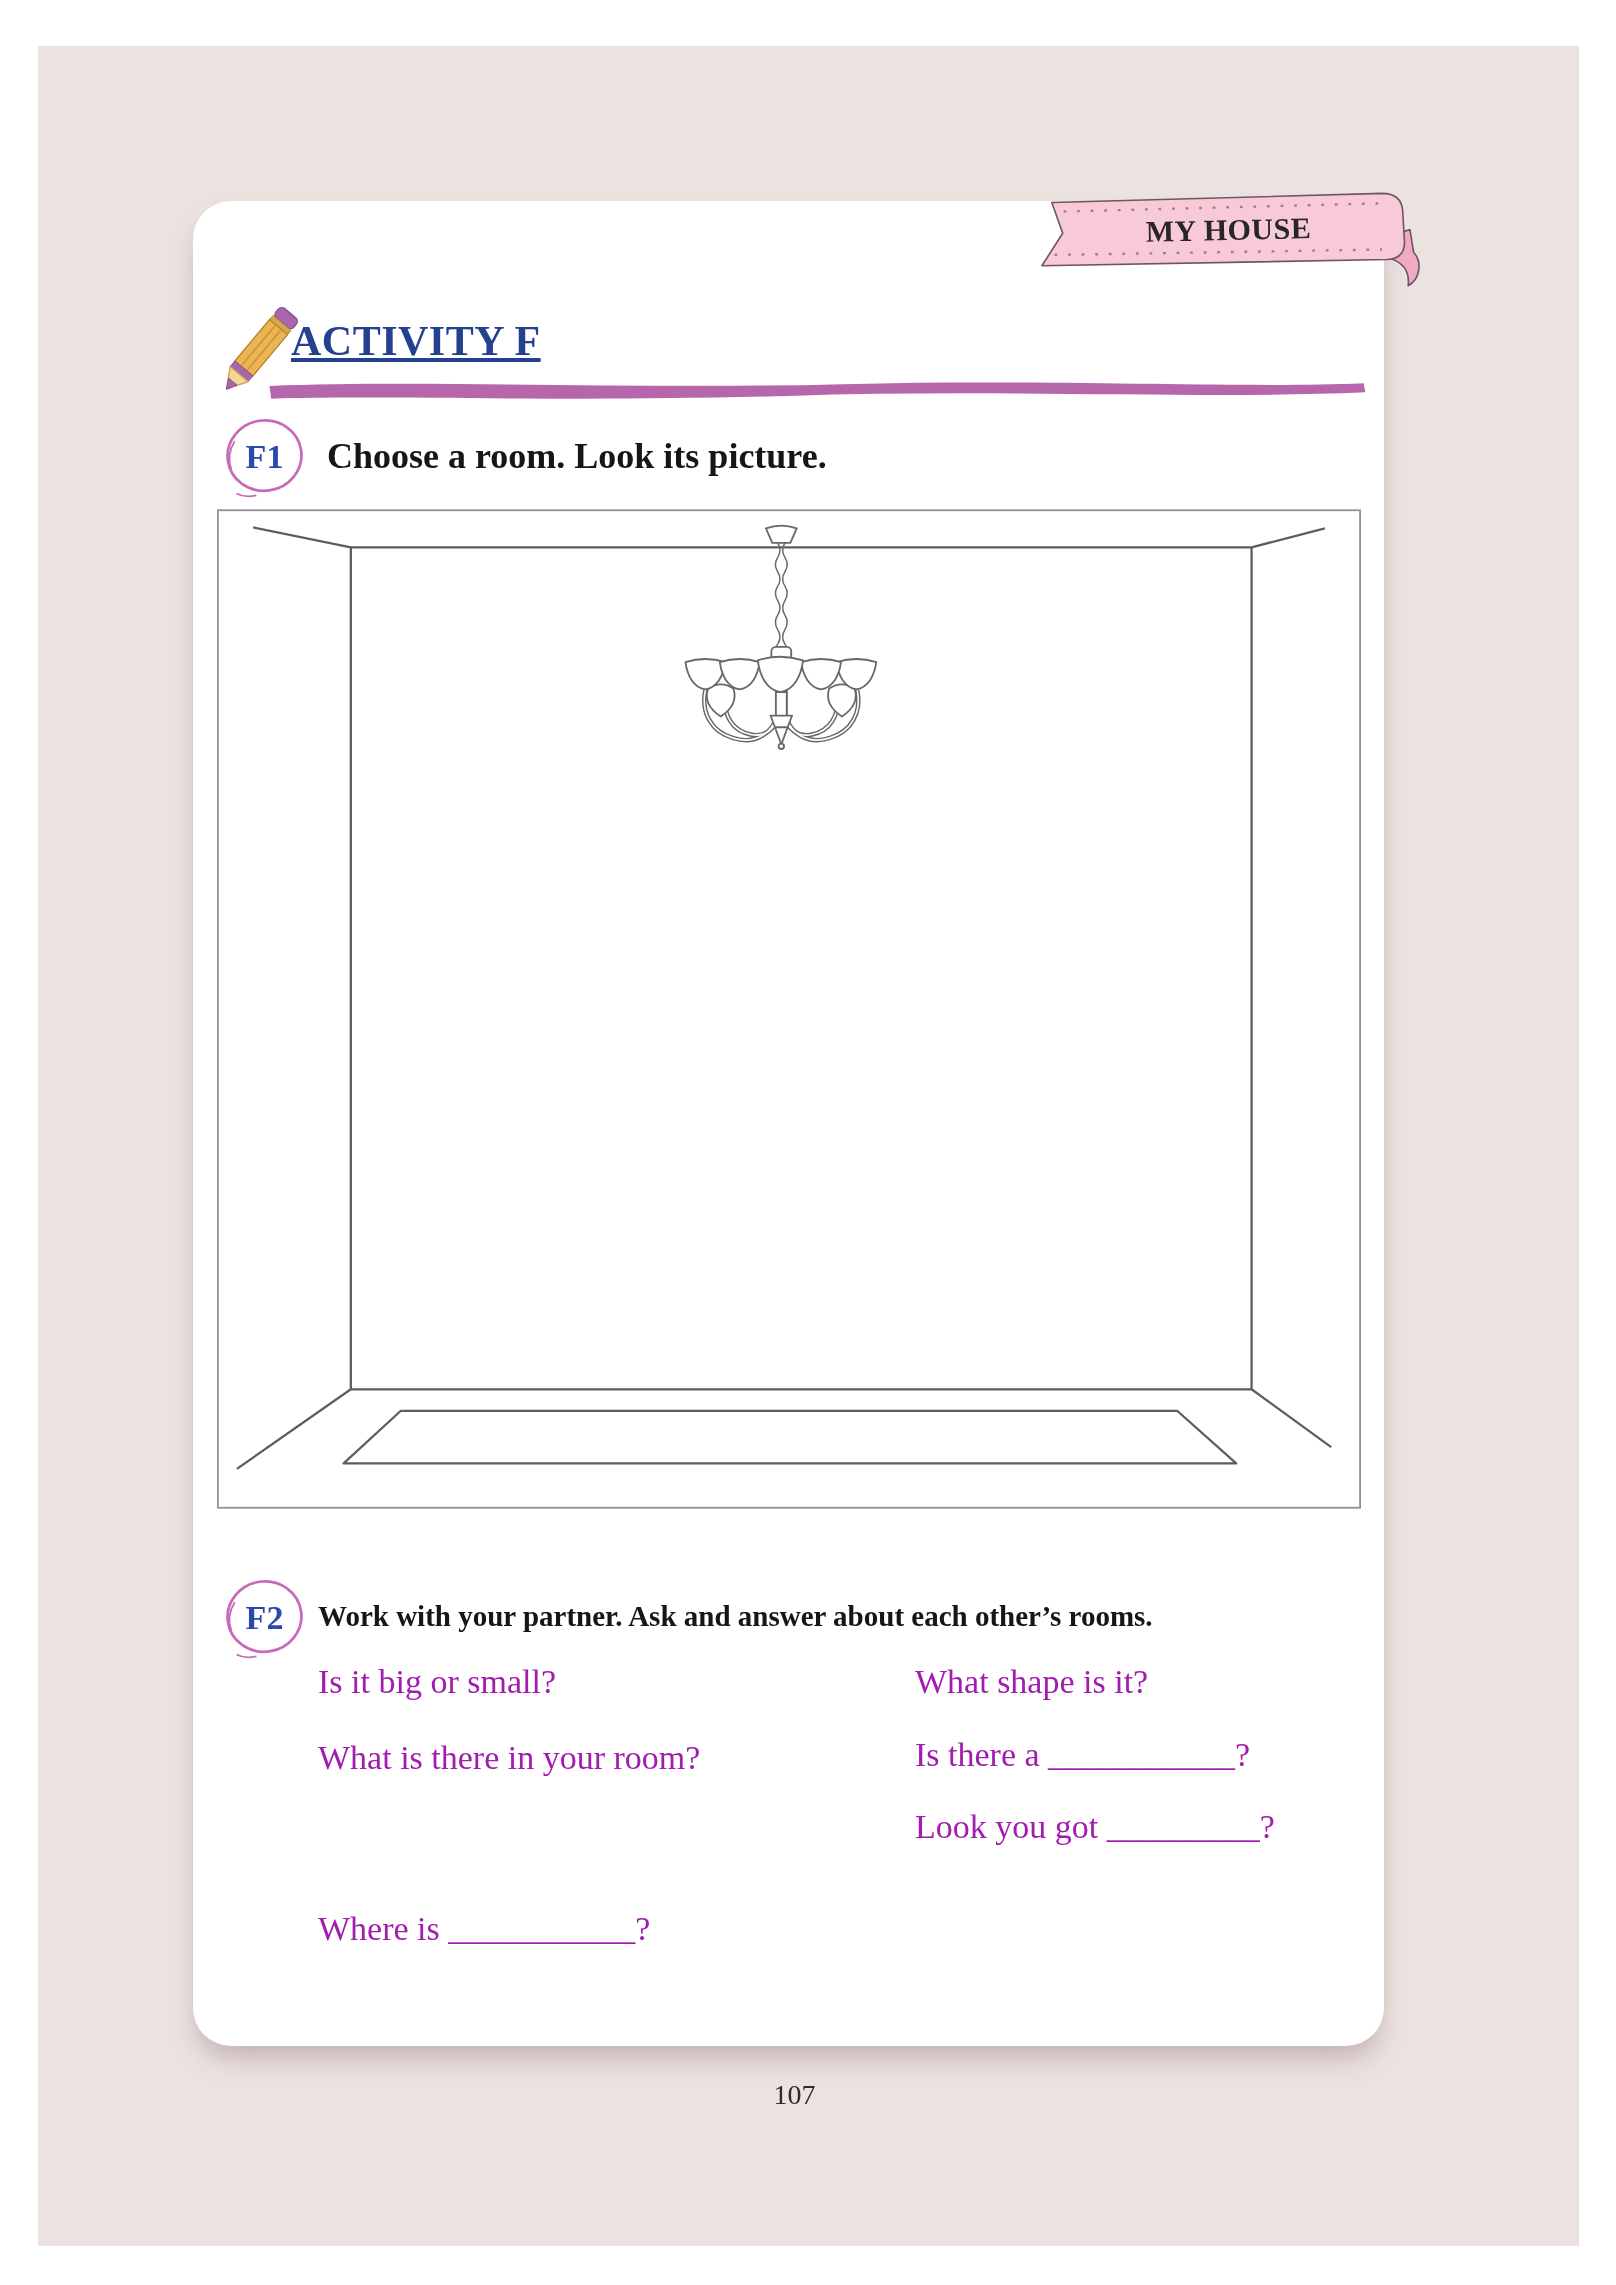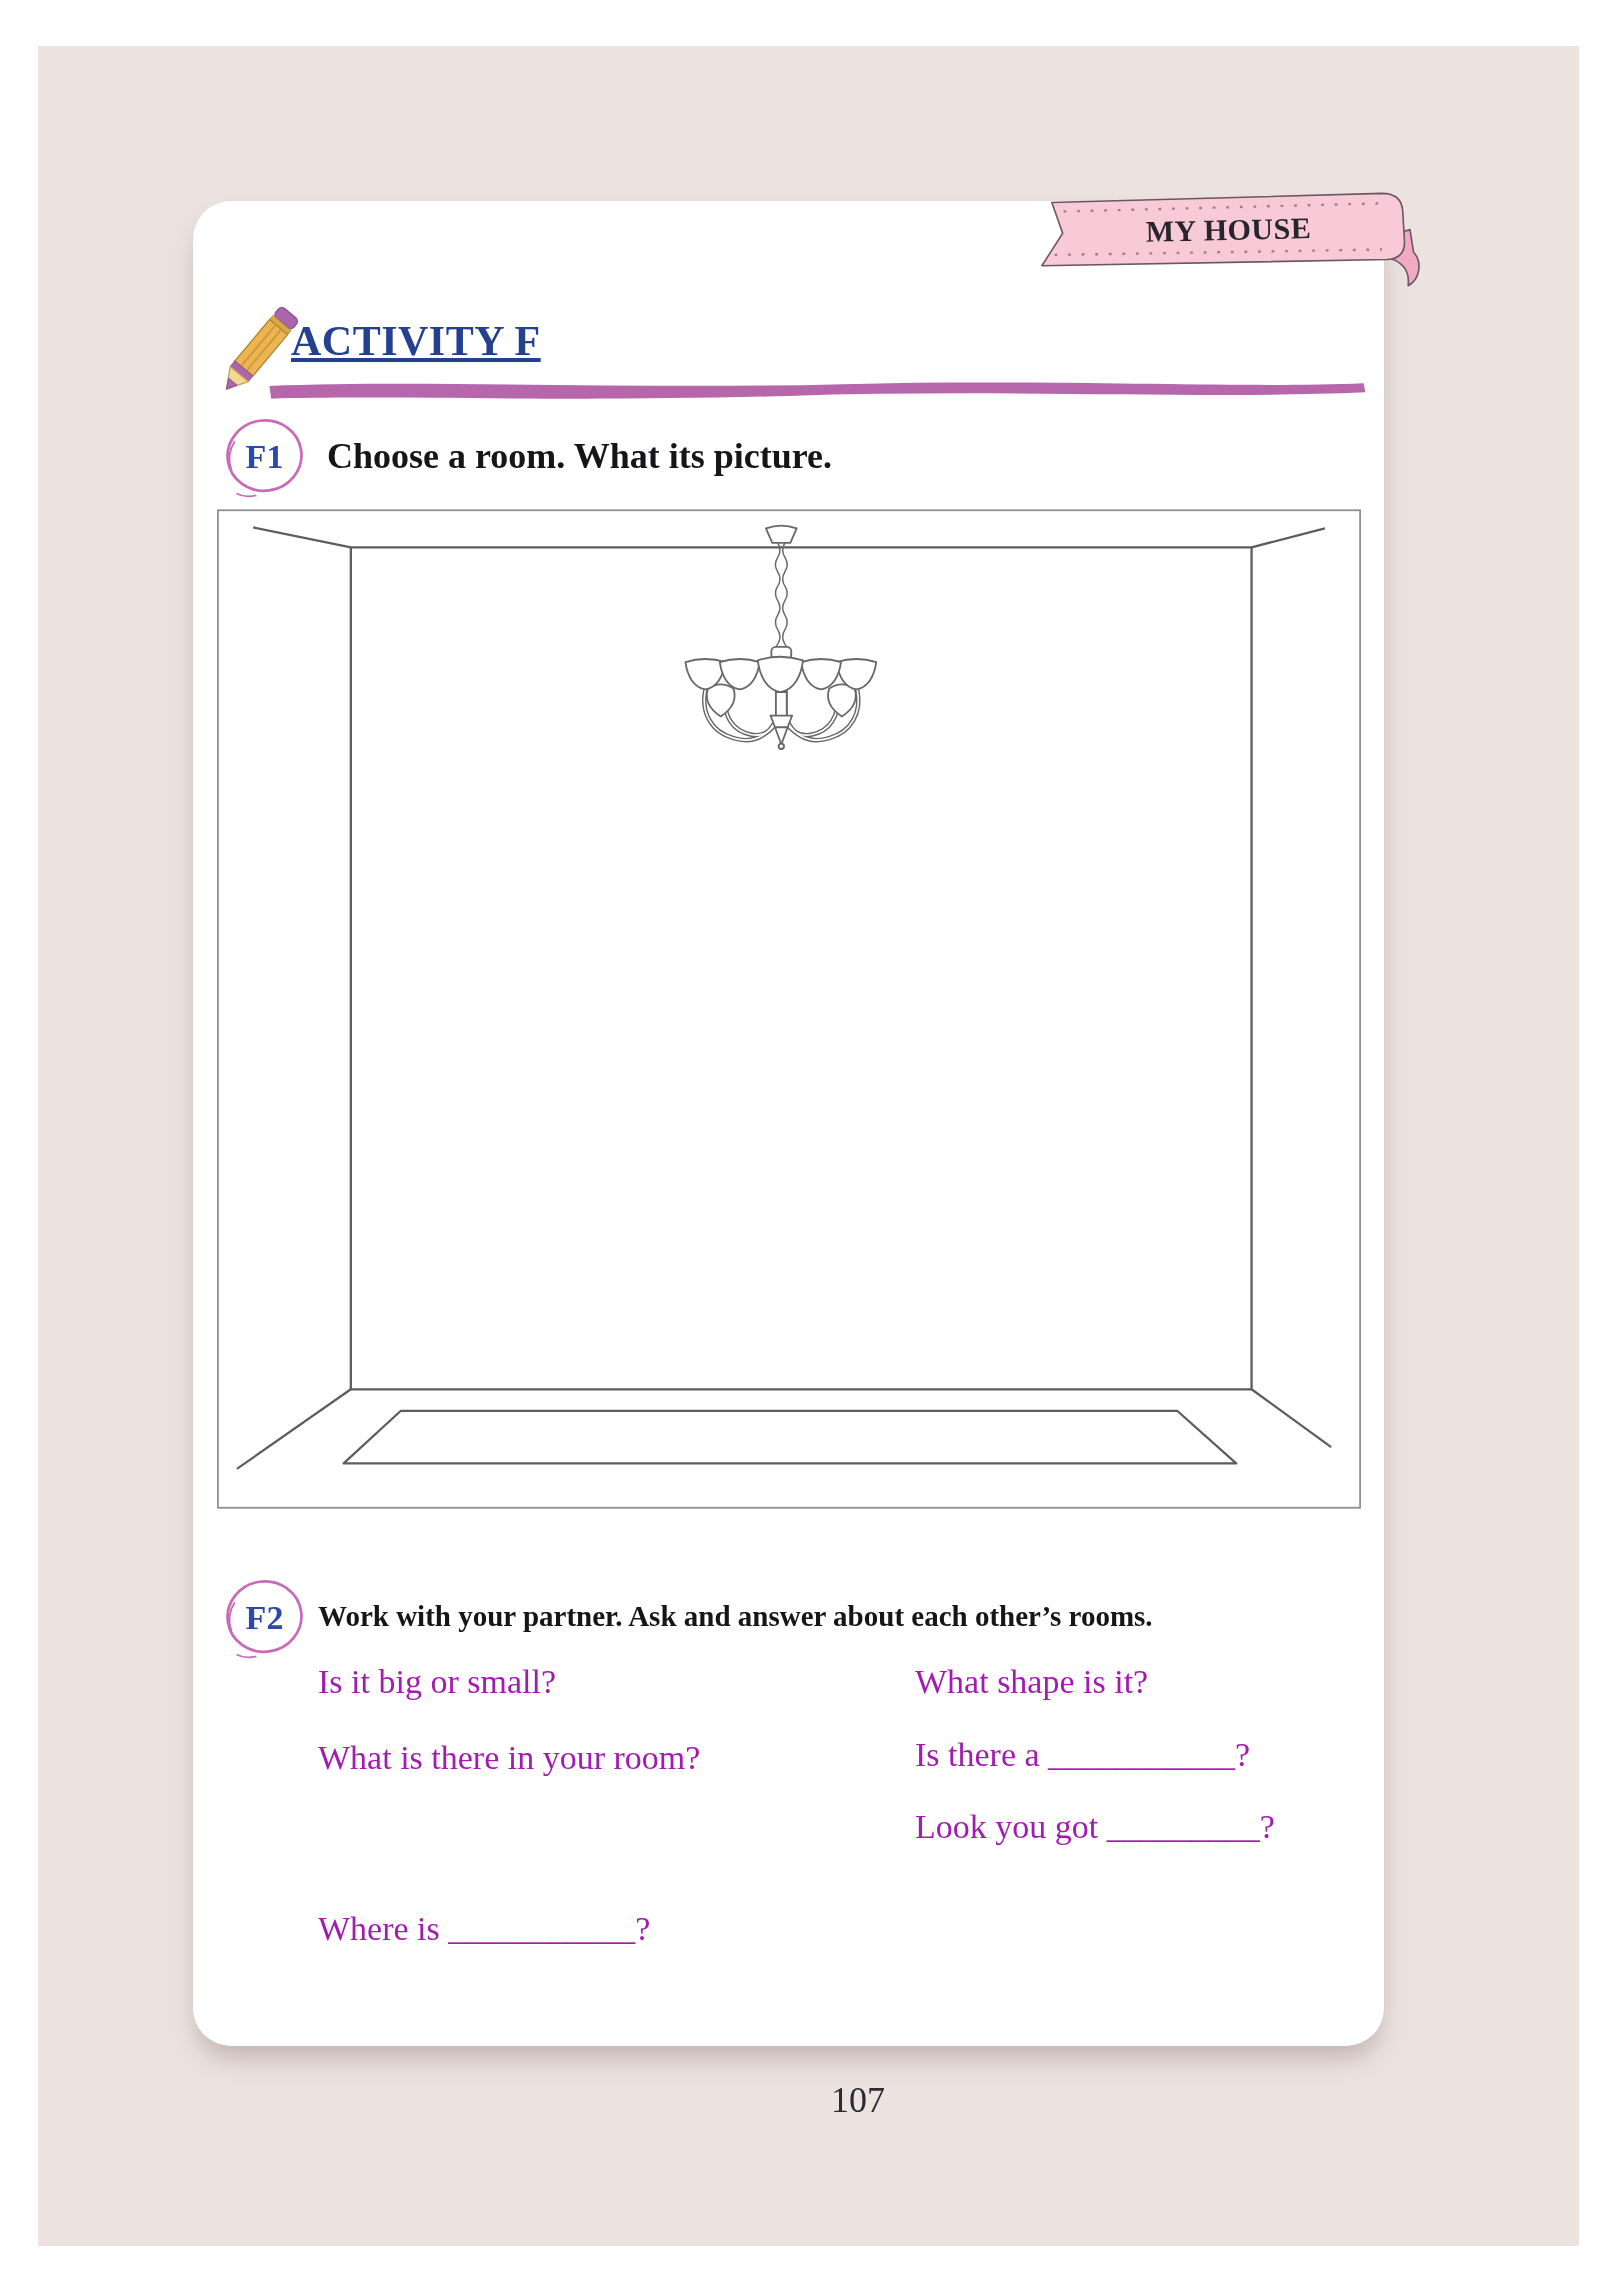--- a/index.html
+++ b/index.html
@@ -25,22 +25,22 @@
   }
   .task-row{position:absolute;left:0;width:1451px;height:83px;padding-left:24px;}
   .badge{position:absolute;left:223px;top:0;width:83px;height:83px;}
   .badge .badge-label{
     position:absolute;left:0;top:0;width:83px;height:83px;display:flex;align-items:center;
     justify-content:center;font-size:34px;font-weight:700;color:#2a49ab;
   }
   .task-text{position:absolute;font-weight:700;color:#16161a;white-space:nowrap;}
   .q{position:absolute;font-size:34px;line-height:36px;color:#a21caf;white-space:nowrap;}
   .page-number{
-    position:absolute;left:704px;top:2079px;width:181px;text-align:right;
-    font-size:36px;color:#2b2b33;
+    position:absolute;left:704px;top:2079px;width:181px;text-align:center;
+    font-size:28px;color:#2b2b33;
   }
 </style>
 </head>
 <body>
 
 <div class="sheet">
 
   <div class="pink-bg"></div>
 
   <div class="card"></div>
@@ -73,21 +73,21 @@
 
   <div class="task-row" style="top:415px;">
     <div class="badge">
       <svg width="83" height="83" viewBox="0 0 92 92">
         <ellipse cx="46" cy="45" rx="41" ry="39" fill="none" stroke="#c76ab8" stroke-width="3" transform="rotate(-8 46 45)"></ellipse>
         <path d="M 9,60 A 40,38 0 0 1 13,29" fill="none" stroke="#c76ab8" stroke-width="2"></path>
         <path d="M 15,87 q 9,5 22,2" fill="none" stroke="#c76ab8" stroke-width="2"></path>
       </svg>
       <span class="badge-label">F1</span>
     </div>
-    <span class="task-text" style="left:327px;top:22.6px;font-size:36px;line-height:36px;">Choose a room. What its picture.</span>
+    <span class="task-text" style="left:327px;top:22.6px;font-size:36px;line-height:36px;">Choose a room. Look its picture.</span>
   </div>
 
   <svg class="abs" style="left:217px;top:509px;" width="1144" height="1000" viewBox="0 0 1265 1105">
     <rect x="1" y="1" width="1263" height="1103" fill="#ffffff" stroke="#909095" stroke-width="2"></rect>
     <g fill="none" stroke="#5c5c62" stroke-width="2.5" stroke-linejoin="round">
       <rect x="148" y="42" width="996" height="931"></rect>
       <path d="M 40,20 L 148,42"></path>
       <path d="M 1225,21 L 1144,42"></path>
       <path d="M 148,973 L 22,1061"></path>
       <path d="M 1144,973 L 1232,1037"></path>

